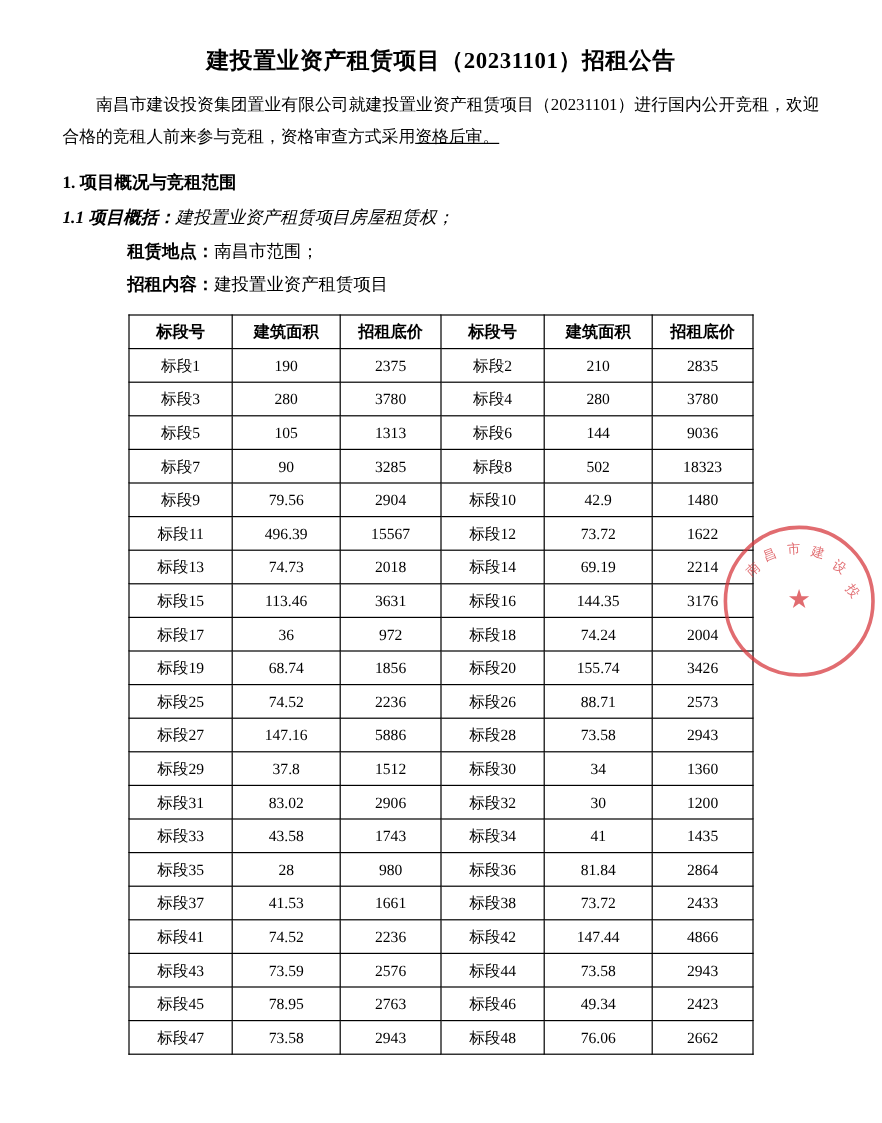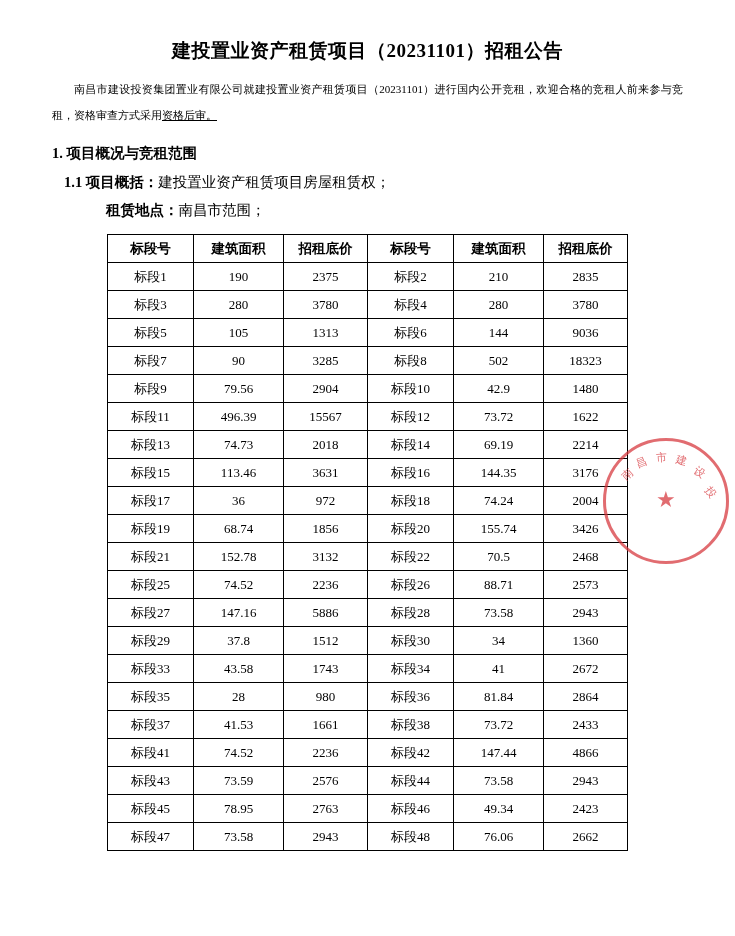--- a/index.html
+++ b/index.html
@@ -24,21 +24,21 @@
   }
   .doc-title {
     text-align: center;
     font-size: 19px;
     font-weight: bold;
     letter-spacing: 0.5px;
     margin: 16px 0 12px 0;
     font-family: "Liberation Serif", serif;
   }
   .para {
-    font-size: 11px;
+    font-size: 14px;
     line-height: 26px;
     text-align: justify;
     text-indent: 2em;
     margin: 0 0 6px 0;
   }
   .para .u {
     text-decoration: underline;
   }
   .section-head {
     font-size: 14.5px;
@@ -48,21 +48,22 @@
   }
   .sub-line {
     font-size: 14.5px;
     line-height: 28px;
     margin: 0;
   }
   .sub-line .lbl {
     font-weight: bold;
   }
   .indent-1 {
-    margin-left: 12px;
+    margin-left: 0;
+    font-style: italic;
   }
   .indent-2 {
     margin-left: 54px;
   }
   table.lots {
     border-collapse: collapse;
     width: 520px;
     margin: 10px auto 0 auto;
     table-layout: fixed;
   }
@@ -120,20 +121,21 @@
   <div class="doc-title">建投置业资产租赁项目（20231101）招租公告</div>
 
   <p class="para"><span>南昌市建设投资集团置业有限公司就</span><span>建投置业资产租赁项目（20231101）</span><span>进行国内公开竞租，欢迎合格的竞租人前来参与竞租，资格审查方式采用</span><span class="u">资格后审。</span></p>
 
   <div class="section-head">1. 项目概况与竞租范围</div>
 
   <div class="sub-line indent-1"><span class="lbl">1.1 项目概括：</span><span>建投置业资产租赁项目房屋租赁权；</span></div>
 
   <div class="sub-line indent-2"><span class="lbl">租赁地点：</span><span>南昌市范围；</span></div>
 
+  <div class="sub-line indent-2"><span class="lbl">招租内容：</span><span>建投置业资产租赁项目</span></div>
 
   <table class="lots">
     <colgroup>
       <col class="c-lot">
         <col class="c-area">
         <col class="c-price">
       <col class="c-lot">
         <col class="c-area">
         <col class="c-price">
     </colgroup>
@@ -222,28 +224,20 @@
         </tr>
         <tr>
           <td>标段19</td>
           <td>68.74</td>
           <td>1856</td>
           <td>标段20</td>
           <td>155.74</td>
           <td>3426</td>
         </tr>
         <tr>
-          <td>标段21</td>
-          <td>152.78</td>
-          <td>3132</td>
-          <td>标段22</td>
-          <td>70.5</td>
-          <td>2468</td>
-        </tr>
-        <tr>
           <td>标段25</td>
           <td>74.52</td>
           <td>2236</td>
           <td>标段26</td>
           <td>88.71</td>
           <td>2573</td>
         </tr>
         <tr>
           <td>标段27</td>
           <td>147.16</td>
@@ -254,26 +248,34 @@
         </tr>
         <tr>
           <td>标段29</td>
           <td>37.8</td>
           <td>1512</td>
           <td>标段30</td>
           <td>34</td>
           <td>1360</td>
         </tr>
         <tr>
+          <td>标段31</td>
+          <td>83.02</td>
+          <td>2906</td>
+          <td>标段32</td>
+          <td>30</td>
+          <td>1200</td>
+        </tr>
+        <tr>
           <td>标段33</td>
           <td>43.58</td>
           <td>1743</td>
           <td>标段34</td>
           <td>41</td>
-          <td>2672</td>
+          <td>1435</td>
         </tr>
         <tr>
           <td>标段35</td>
           <td>28</td>
           <td>980</td>
           <td>标段36</td>
           <td>81.84</td>
           <td>2864</td>
         </tr>
         <tr>

